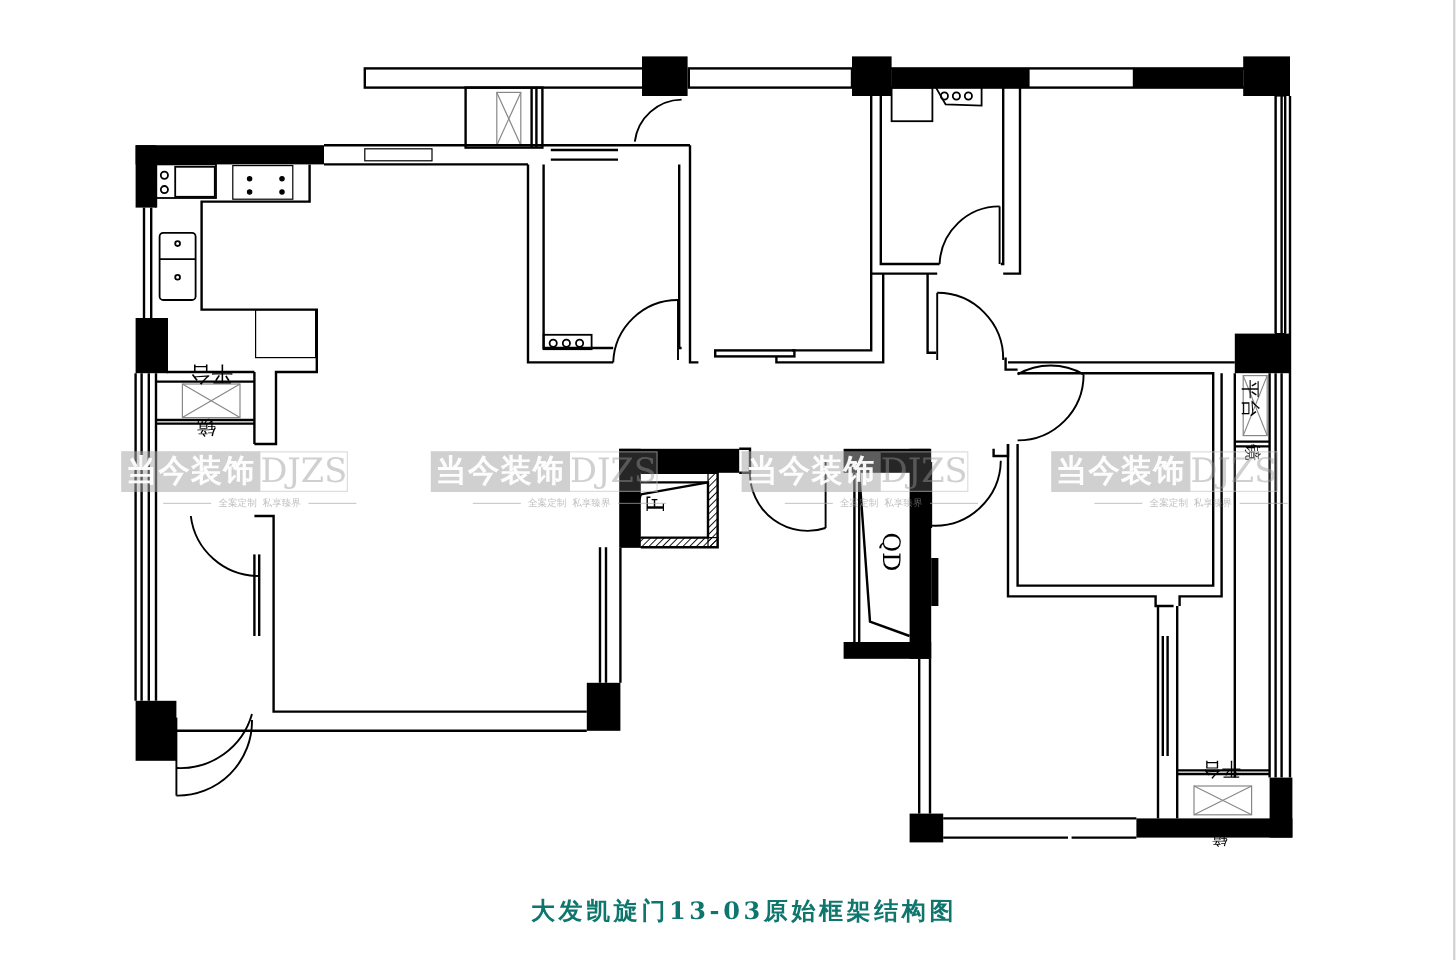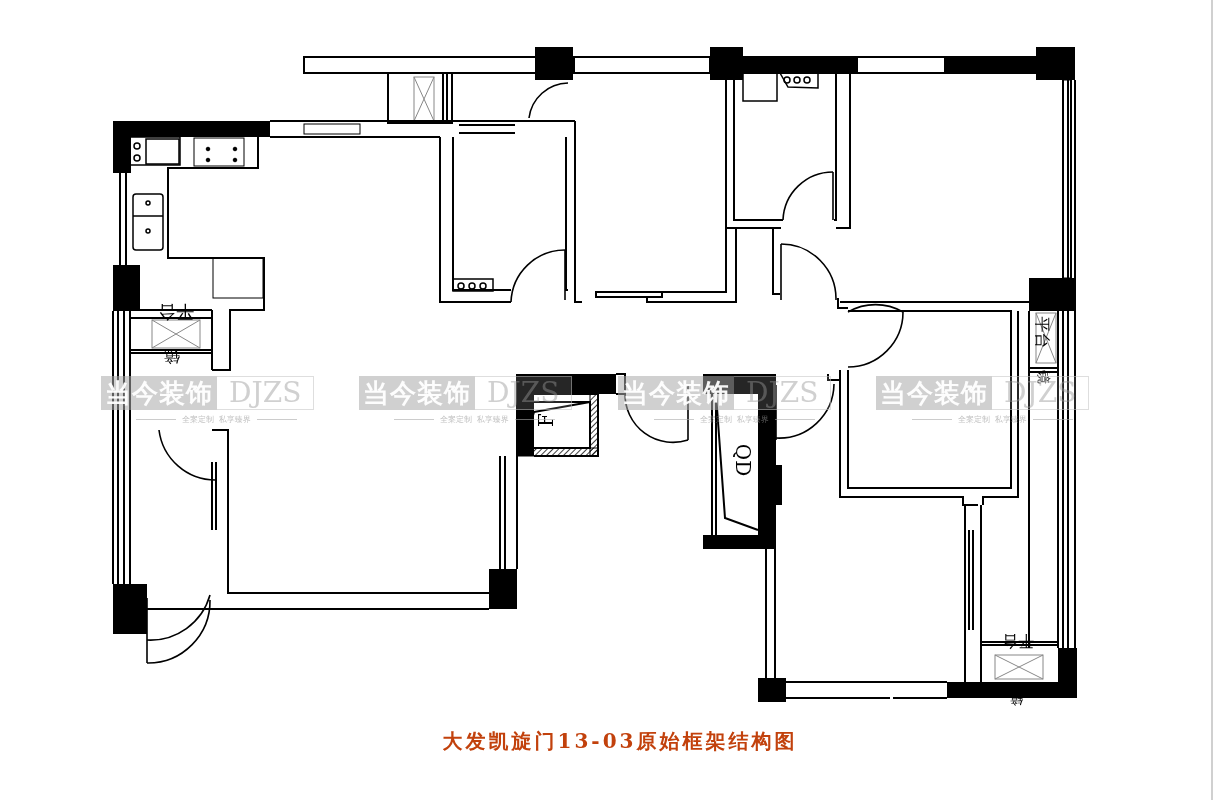--- a/index.html
+++ b/index.html
@@ -1,22 +1,22 @@
 <!DOCTYPE html>
 <html><head>
   <meta charset="utf-8">
   <style>
     html, body { margin: 0; padding: 0; background: #ffffff; }
     body { width: 1213px; height: 800px; position: relative; overflow: hidden; font-family: "DejaVu Sans", sans-serif; }
     #plan { position: absolute; left: 0; top: 0; }
     .right-edge { position: absolute; right: 0; top: 0; width: 2px; height: 800px; background: #d0d0d0; }
-    .title { position: absolute; left: 380px; top: 728px; width: 480px; text-align: center; font-family: "DejaVu Serif", serif; font-weight: bold; font-size: 20px; letter-spacing: 3px; color: #c2410c; }
+    .title { position: absolute; left: 380px; top: 746px; width: 480px; text-align: center; font-family: "DejaVu Serif", serif; font-weight: bold; font-size: 20px; letter-spacing: 3px; color: #0f766e; }
     .wm { position: absolute; height: 34px; display: flex; align-items: flex-start; }
     .wm .cn { background: rgba(170,170,170,0.55); color: rgba(255,255,255,0.95); font-family: "DejaVu Sans", sans-serif; font-weight: bold; font-size: 26px; padding: 0 4px; line-height: 34px; letter-spacing: 1px; }
-    .wm .en { border: 1px solid rgba(190,190,190,0.5); border-left: none; color: rgba(150,150,150,0.45); font-family: "DejaVu Serif", serif; font-size: 28px; line-height: 32px; padding: 0 12px; background: rgba(255,255,255,0.15); }
+    .wm .en { border: 1px solid rgba(190,190,190,0.5); border-left: none; color: rgba(150,150,150,0.45); font-family: "DejaVu Serif", serif; font-size: 28px; line-height: 32px; padding: 0 0; background: rgba(255,255,255,0.15); }
     .wm-sub { position: absolute; font-size: 8px; color: rgba(150,150,150,0.6); font-family: Liberation Mono, monospace; white-space: nowrap; }
     .wm-sub::before, .wm-sub::after { content: ""; display: inline-block; width: 40px; height: 1px; background: rgba(170,170,170,0.6); vertical-align: middle; margin: 0 6px; }
     .lbl { position: absolute; font-family: "DejaVu Serif", serif; color: #000; }
   </style>
 </head>
 <body>
 
 <svg id="plan" width="1213" height="800" viewBox="0 0 1213 800" xmlns="http://www.w3.org/2000/svg">
   <g fill="none" stroke="#000" stroke-width="2">
 

